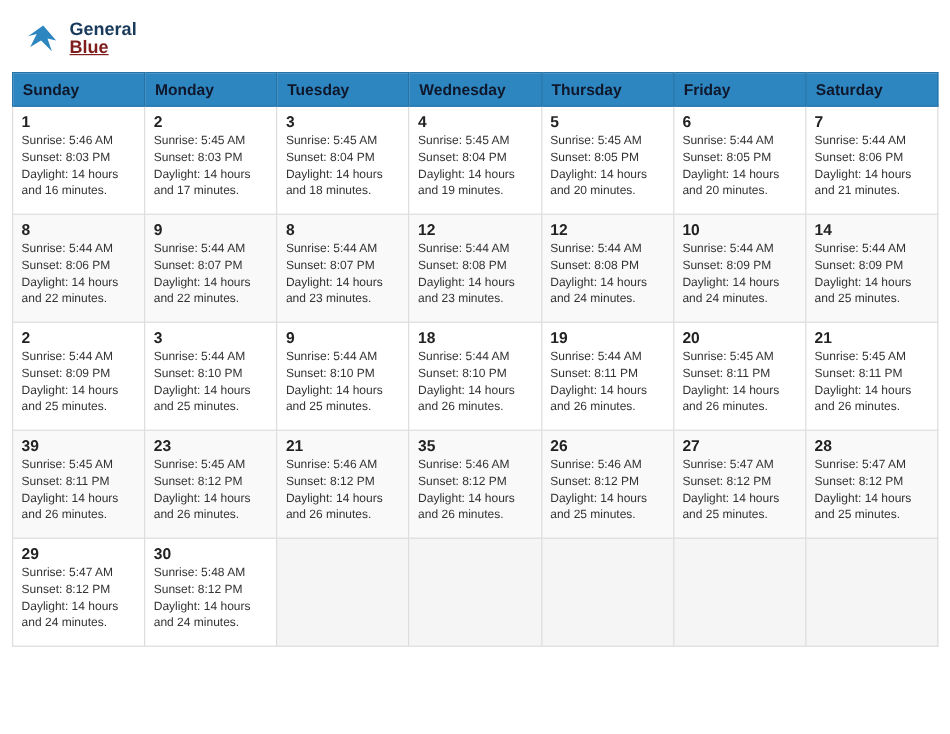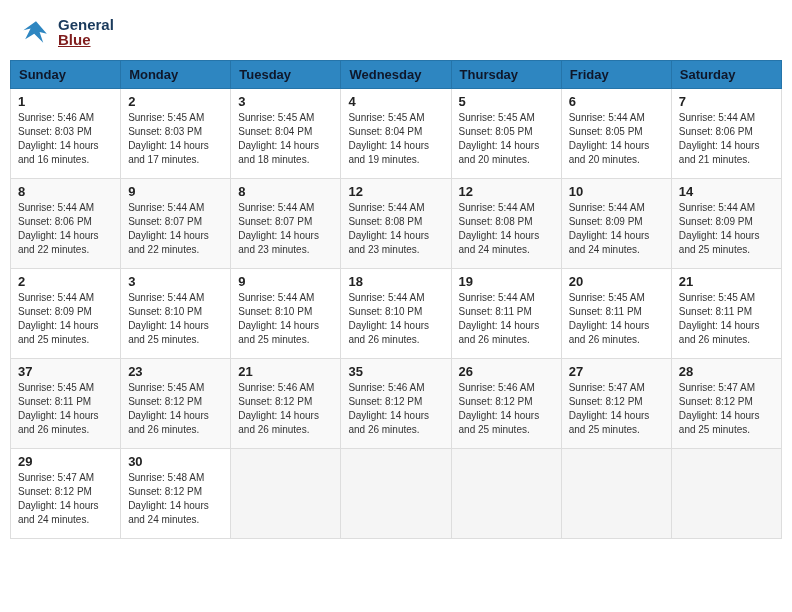--- a/index.html
+++ b/index.html
@@ -210,21 +210,21 @@
           <span class="day-num">20</span>
           <div class="day-info">Sunrise: 5:45 AM<br>Sunset: 8:11 PM<br>Daylight: 14 hours and 26 minutes.</div>
         </td>
         <td>
           <span class="day-num">21</span>
           <div class="day-info">Sunrise: 5:45 AM<br>Sunset: 8:11 PM<br>Daylight: 14 hours and 26 minutes.</div>
         </td>
       </tr>
       <tr>
         <td>
-          <span class="day-num">37</span>
+          <span class="day-num">39</span>
           <div class="day-info">Sunrise: 5:45 AM<br>Sunset: 8:11 PM<br>Daylight: 14 hours and 26 minutes.</div>
         </td>
         <td>
           <span class="day-num">23</span>
           <div class="day-info">Sunrise: 5:45 AM<br>Sunset: 8:12 PM<br>Daylight: 14 hours and 26 minutes.</div>
         </td>
         <td>
           <span class="day-num">21</span>
           <div class="day-info">Sunrise: 5:46 AM<br>Sunset: 8:12 PM<br>Daylight: 14 hours and 26 minutes.</div>
         </td>

